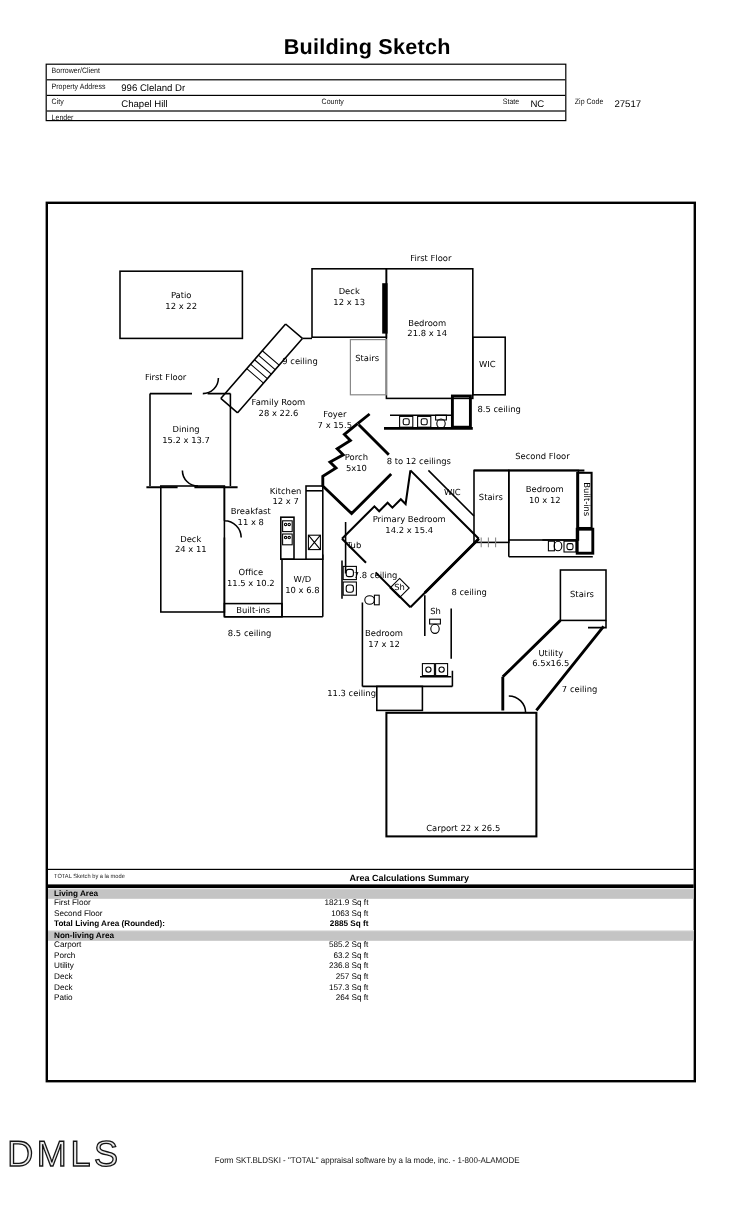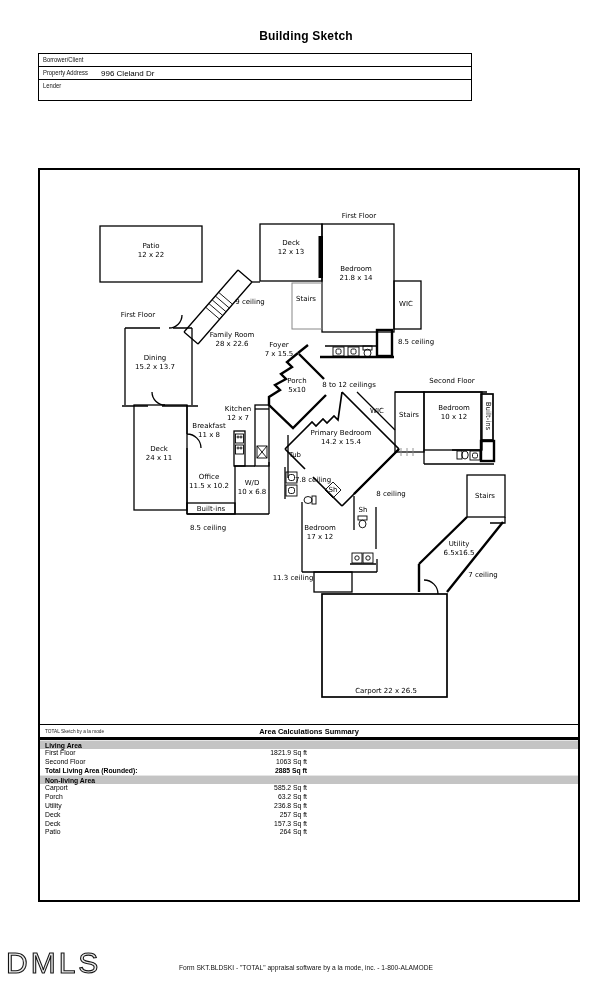--- a/index.html
+++ b/index.html
@@ -1,40 +1,40 @@
 <!DOCTYPE html>
 <html><head>
 <meta charset="utf-8">
 <style>
   html,body{margin:0;padding:0;background:#fff;}
   body{width:612px;height:1008px;position:relative;font-family:"Liberation Sans",sans-serif;color:#000;overflow:hidden;}
 
   .page-title{position:absolute;top:29px;left:0;width:612px;text-align:center;
-    font-size:12px;font-weight:bold;letter-spacing:0.2px;}
+    font-size:18px;font-weight:bold;letter-spacing:0.2px;}
 
   
   .headbox{position:absolute;left:38px;top:53px;width:434px;height:48px;border:1px solid #000;box-sizing:border-box;}
   .hrow{position:relative;height:12px;border-bottom:1px solid #000;}
   .hrow:last-child{border-bottom:none;}
   .hlab{position:absolute;top:2px;font-size:6.5px;color:#111;transform-origin:left center;transform:scaleX(0.9);white-space:nowrap;}
   .hval{position:absolute;top:1.5px;font-size:8px;color:#000;white-space:nowrap;}
 
   
   .sketchbox{position:absolute;left:38px;top:168px;width:538px;height:730px;border:2px solid #000;box-sizing:content-box;}
   .plan{position:absolute;left:0;top:0;width:538px;height:554px;}
   .plan svg{position:absolute;left:0;top:0;}
   .plan-label{position:absolute;transform:translate(-50%,-50%);font-family:"DejaVu Sans",sans-serif;
     font-size:7px;line-height:1.25;text-align:center;white-space:pre-line;color:#000;}
   .plan-label.rot{transform:translate(-50%,-50%) rotate(90deg);}
 
   
   .summary{position:absolute;left:0;top:554px;width:538px;border-top:1px solid #000;}
   .sumhead{position:relative;height:12px;}
   .watermark{position:absolute;left:5px;top:3px;font-size:5px;color:#222;transform-origin:left center;transform:scaleX(0.95);}
-  .sumtitle{position:absolute;left:0;width:100%;top:2px;text-align:center;font-size:7.5px;font-weight:bold;}
+  .sumtitle{position:absolute;left:0;width:100%;top:2px;text-align:center;font-size:7.5px;font-weight:bold;padding-left:32px;}
   .thickbar{height:3px;background:#000;}
   .band{height:9px;background:#c4c4c4;font-size:6.8px;font-weight:bold;line-height:9px;padding-left:5px;
     border-top:1px solid #e5e5e5;box-sizing:border-box;}
   .arow{position:relative;height:8.8px;font-size:6.8px;line-height:8.8px;}
   .arow .rlabel{position:absolute;left:5px;white-space:nowrap;}
   .arow .rvalue{position:absolute;left:160px;width:107px;text-align:right;white-space:nowrap;}
   .arow.bold{font-weight:bold;}
 
   .dmls{position:absolute;left:6px;top:946px;font-size:30px;letter-spacing:3px;
     color:#ececec;-webkit-text-stroke:1.1px #141414;font-family:"Liberation Sans",sans-serif;text-align:right;}
@@ -46,20 +46,29 @@
 
 <div class="page-title">Building Sketch</div>
 
 <div class="headbox">
   <div class="hrow">
     <span class="hlab" style="left:4px">Borrower/Client</span>
   </div>
   <div class="hrow">
     <span class="hlab" style="left:4px">Property Address</span>
     <span class="hval" style="left:62px">996 Cleland Dr</span>
+  </div>
+  <div class="hrow">
+    <span class="hlab" style="left:4px">City</span>
+    <span class="hval" style="left:62px">Chapel Hill</span>
+    <span class="hlab" style="left:229px">County</span>
+    <span class="hlab" style="left:380px">State</span>
+    <span class="hval" style="left:403px">NC</span>
+    <span class="hlab" style="left:440px">Zip Code</span>
+    <span class="hval" style="left:473px">27517</span>
   </div>
   <div class="hrow">
     <span class="hlab" style="left:4px">Lender</span>
   </div>
 </div>
 
 <div class="sketchbox">
   <div class="plan">
     <svg viewBox="38 168 538 554" width="538" height="554">
 

